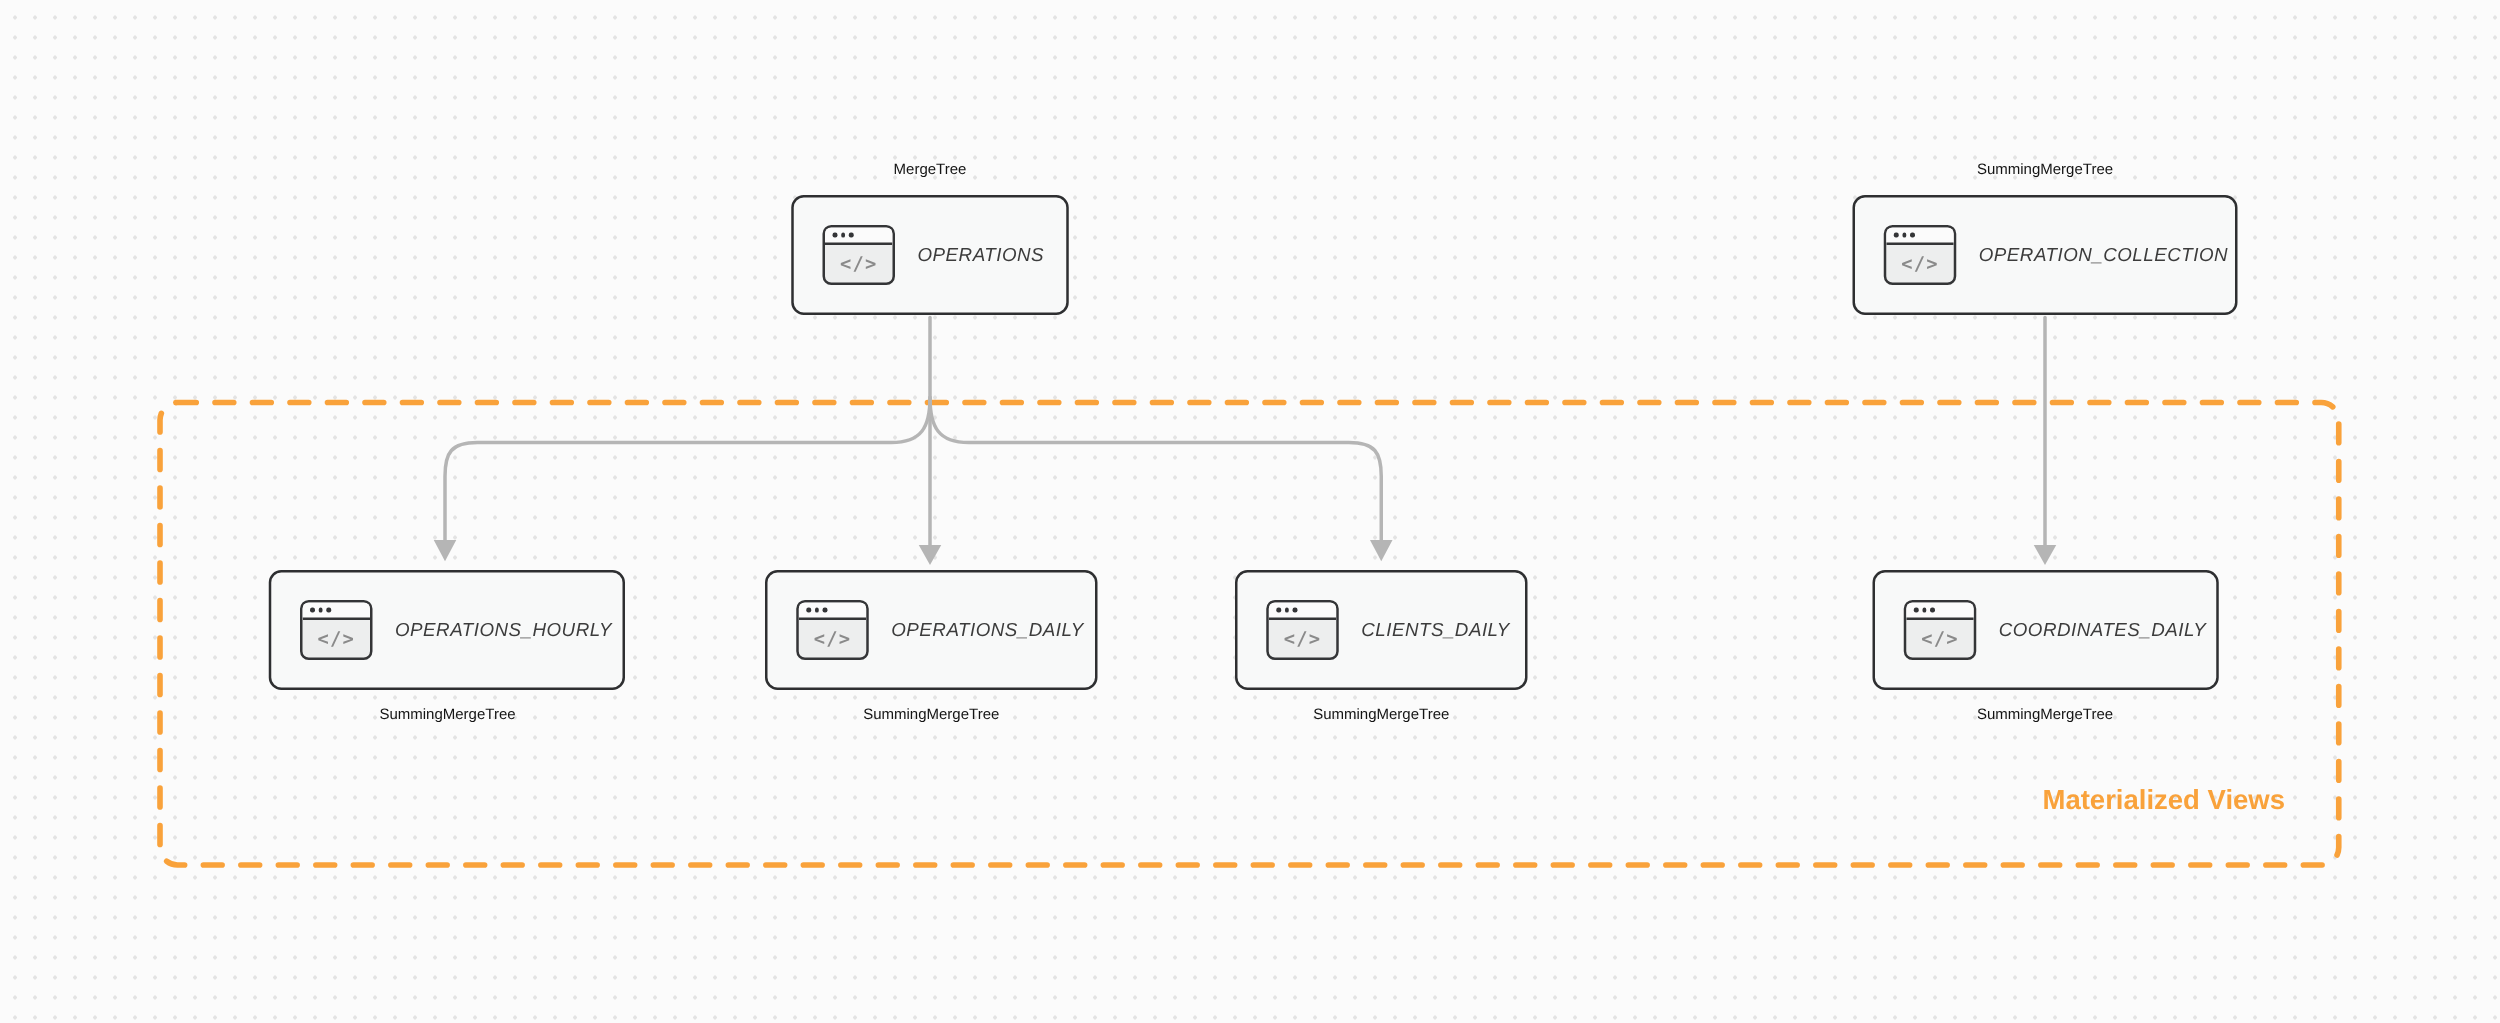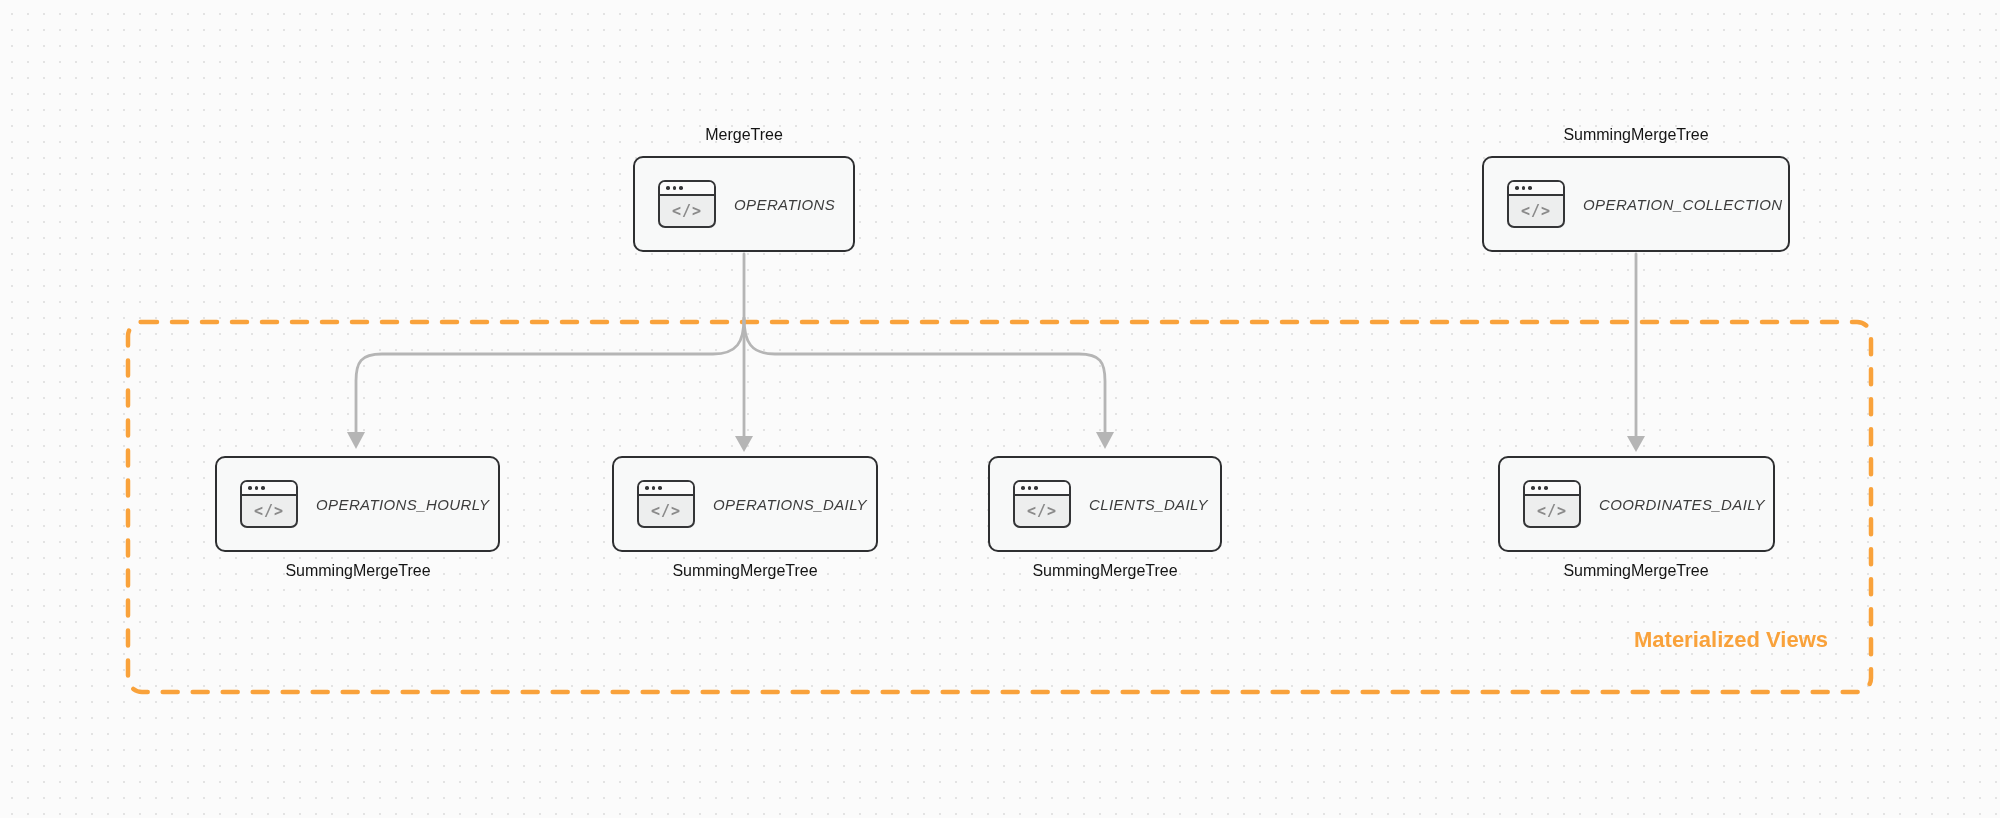--- a/index.html
+++ b/index.html
@@ -75,21 +75,21 @@
     justify-content: center;
     color: #8A8A8A;
     font-weight: 700;
     font-size: 15px;
     letter-spacing: 1px;
     font-family: "DejaVu Sans Mono", monospace;
   }
   .engine-label {
     position: absolute;
     transform: translateX(-50%);
-    font-size: 16px;
+    font-size: 12px;
     color: #141414;
     white-space: nowrap;
     line-height: 20px;
   }
   .group-label {
     position: absolute;
     transform: translateX(-50%);
     font-size: 22px;
     font-weight: 700;
     color: #F9A23B;

